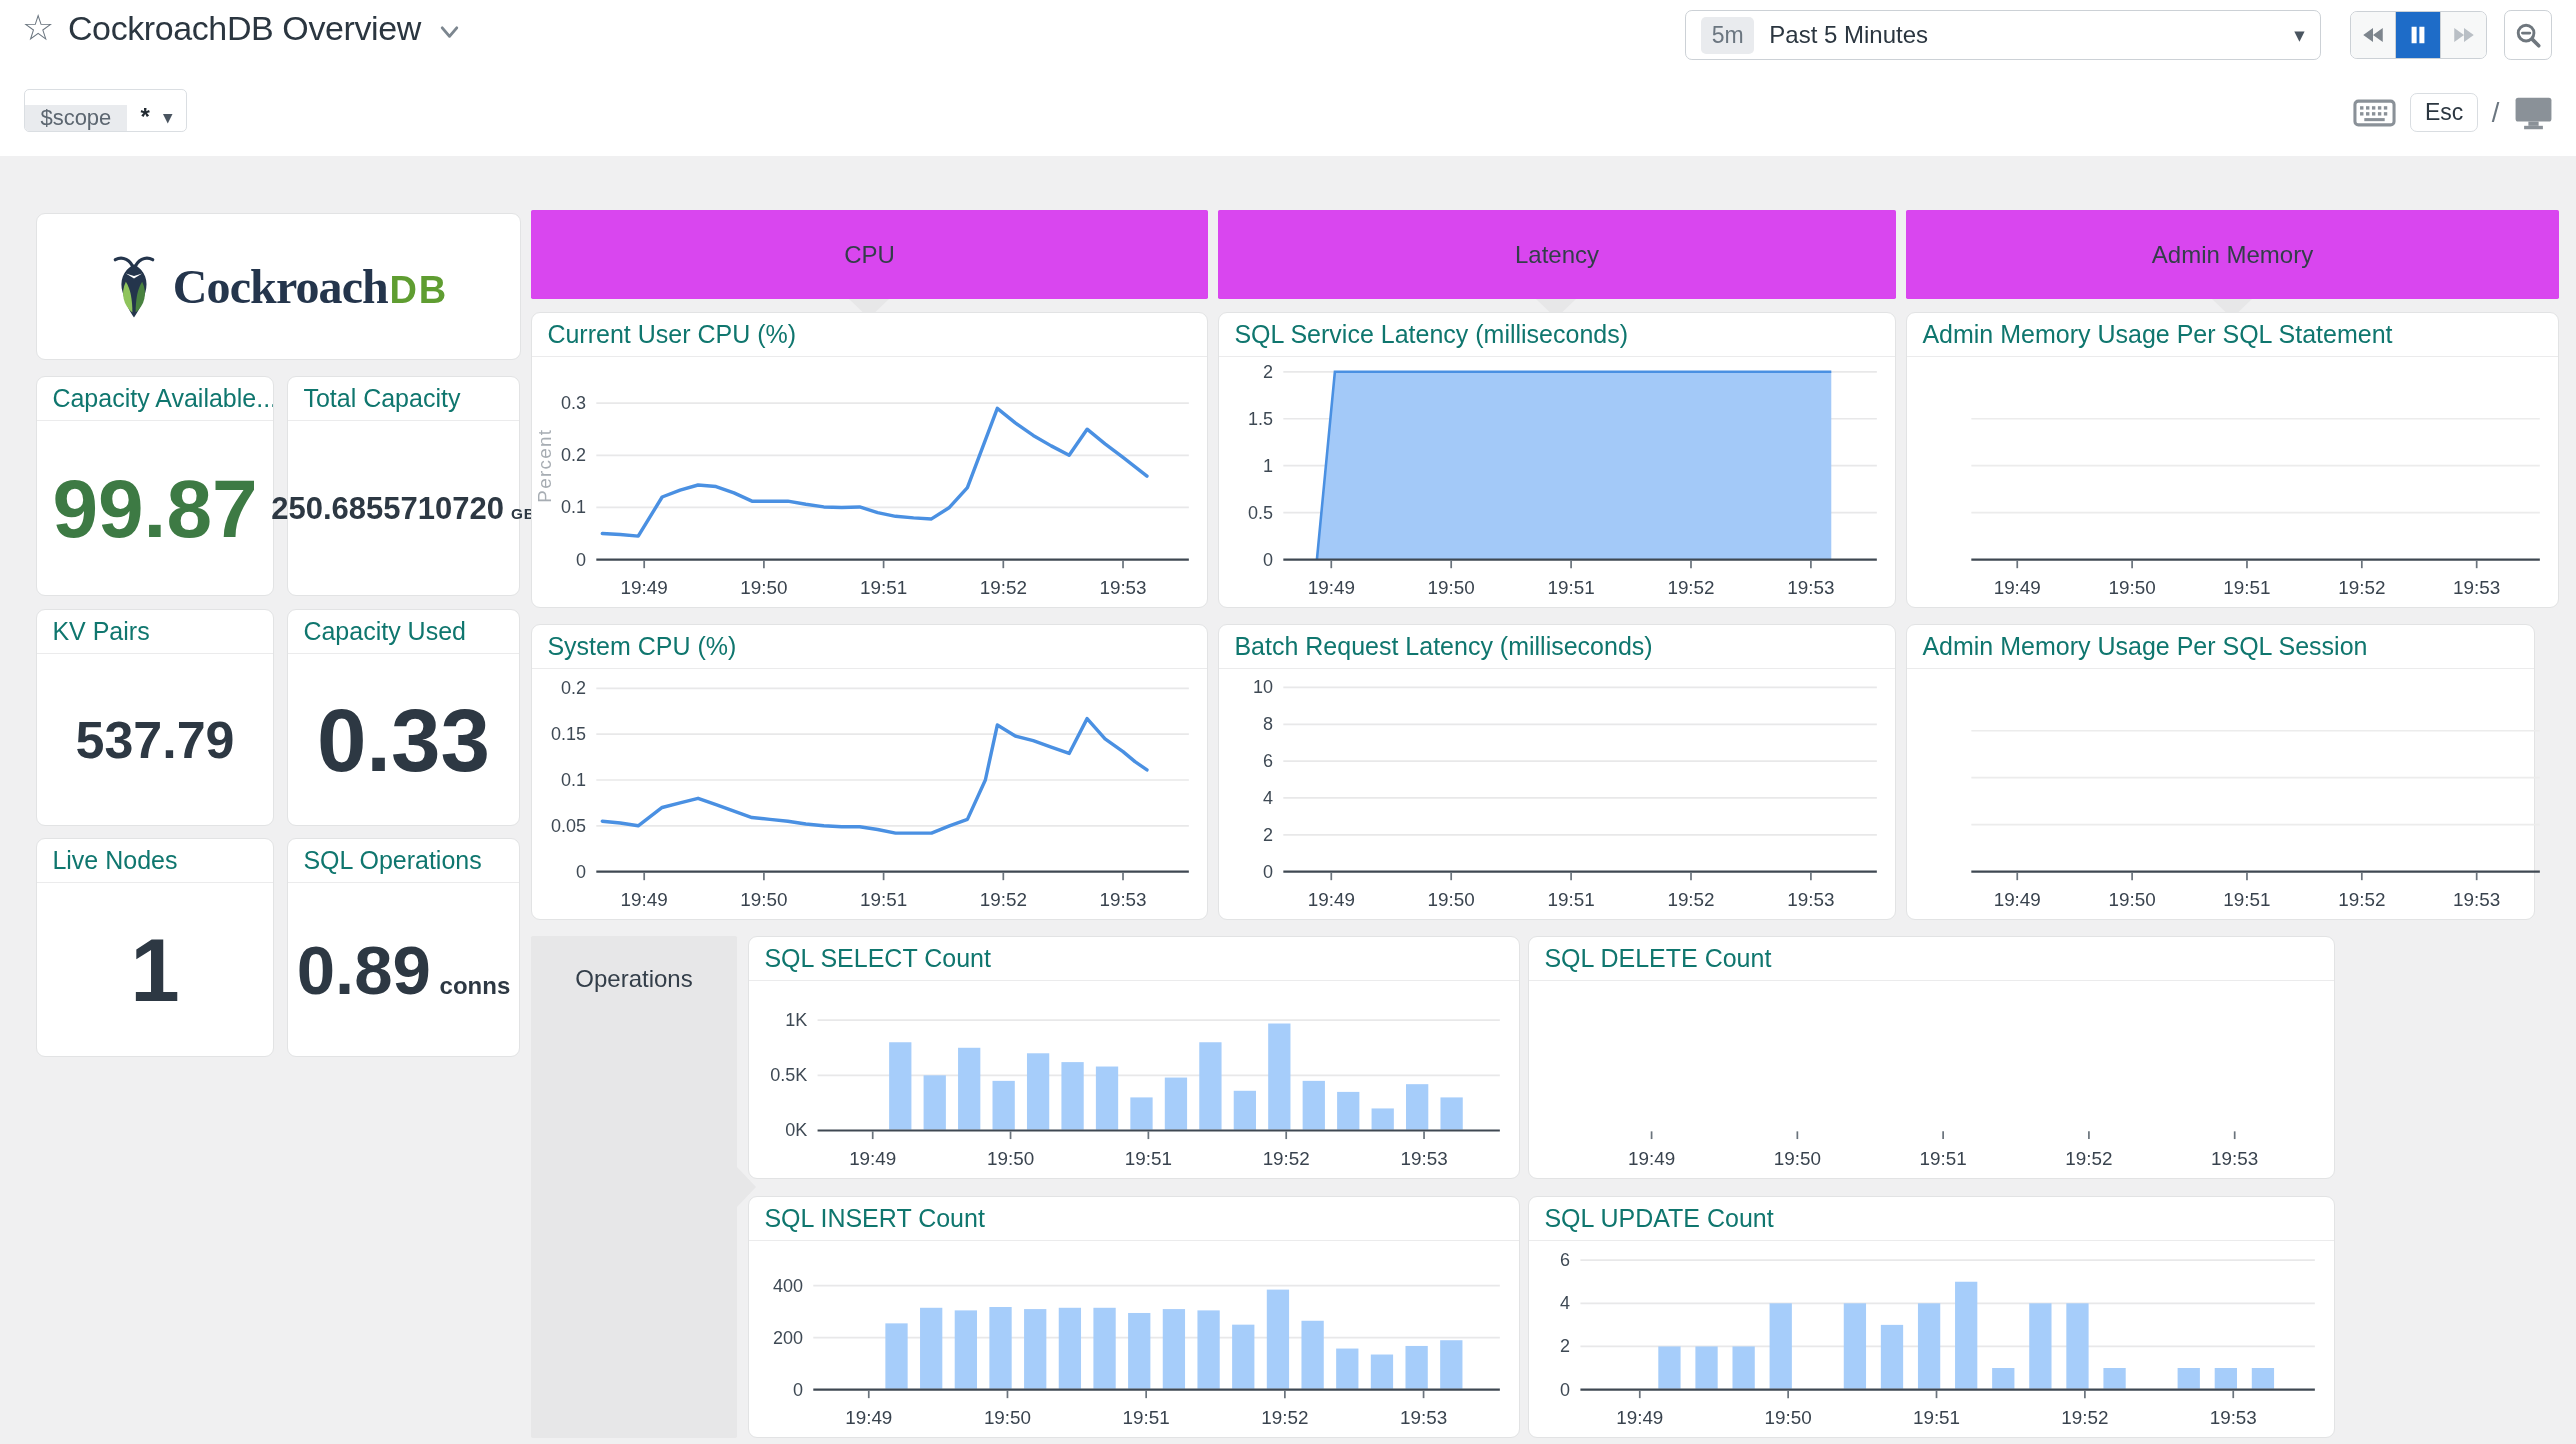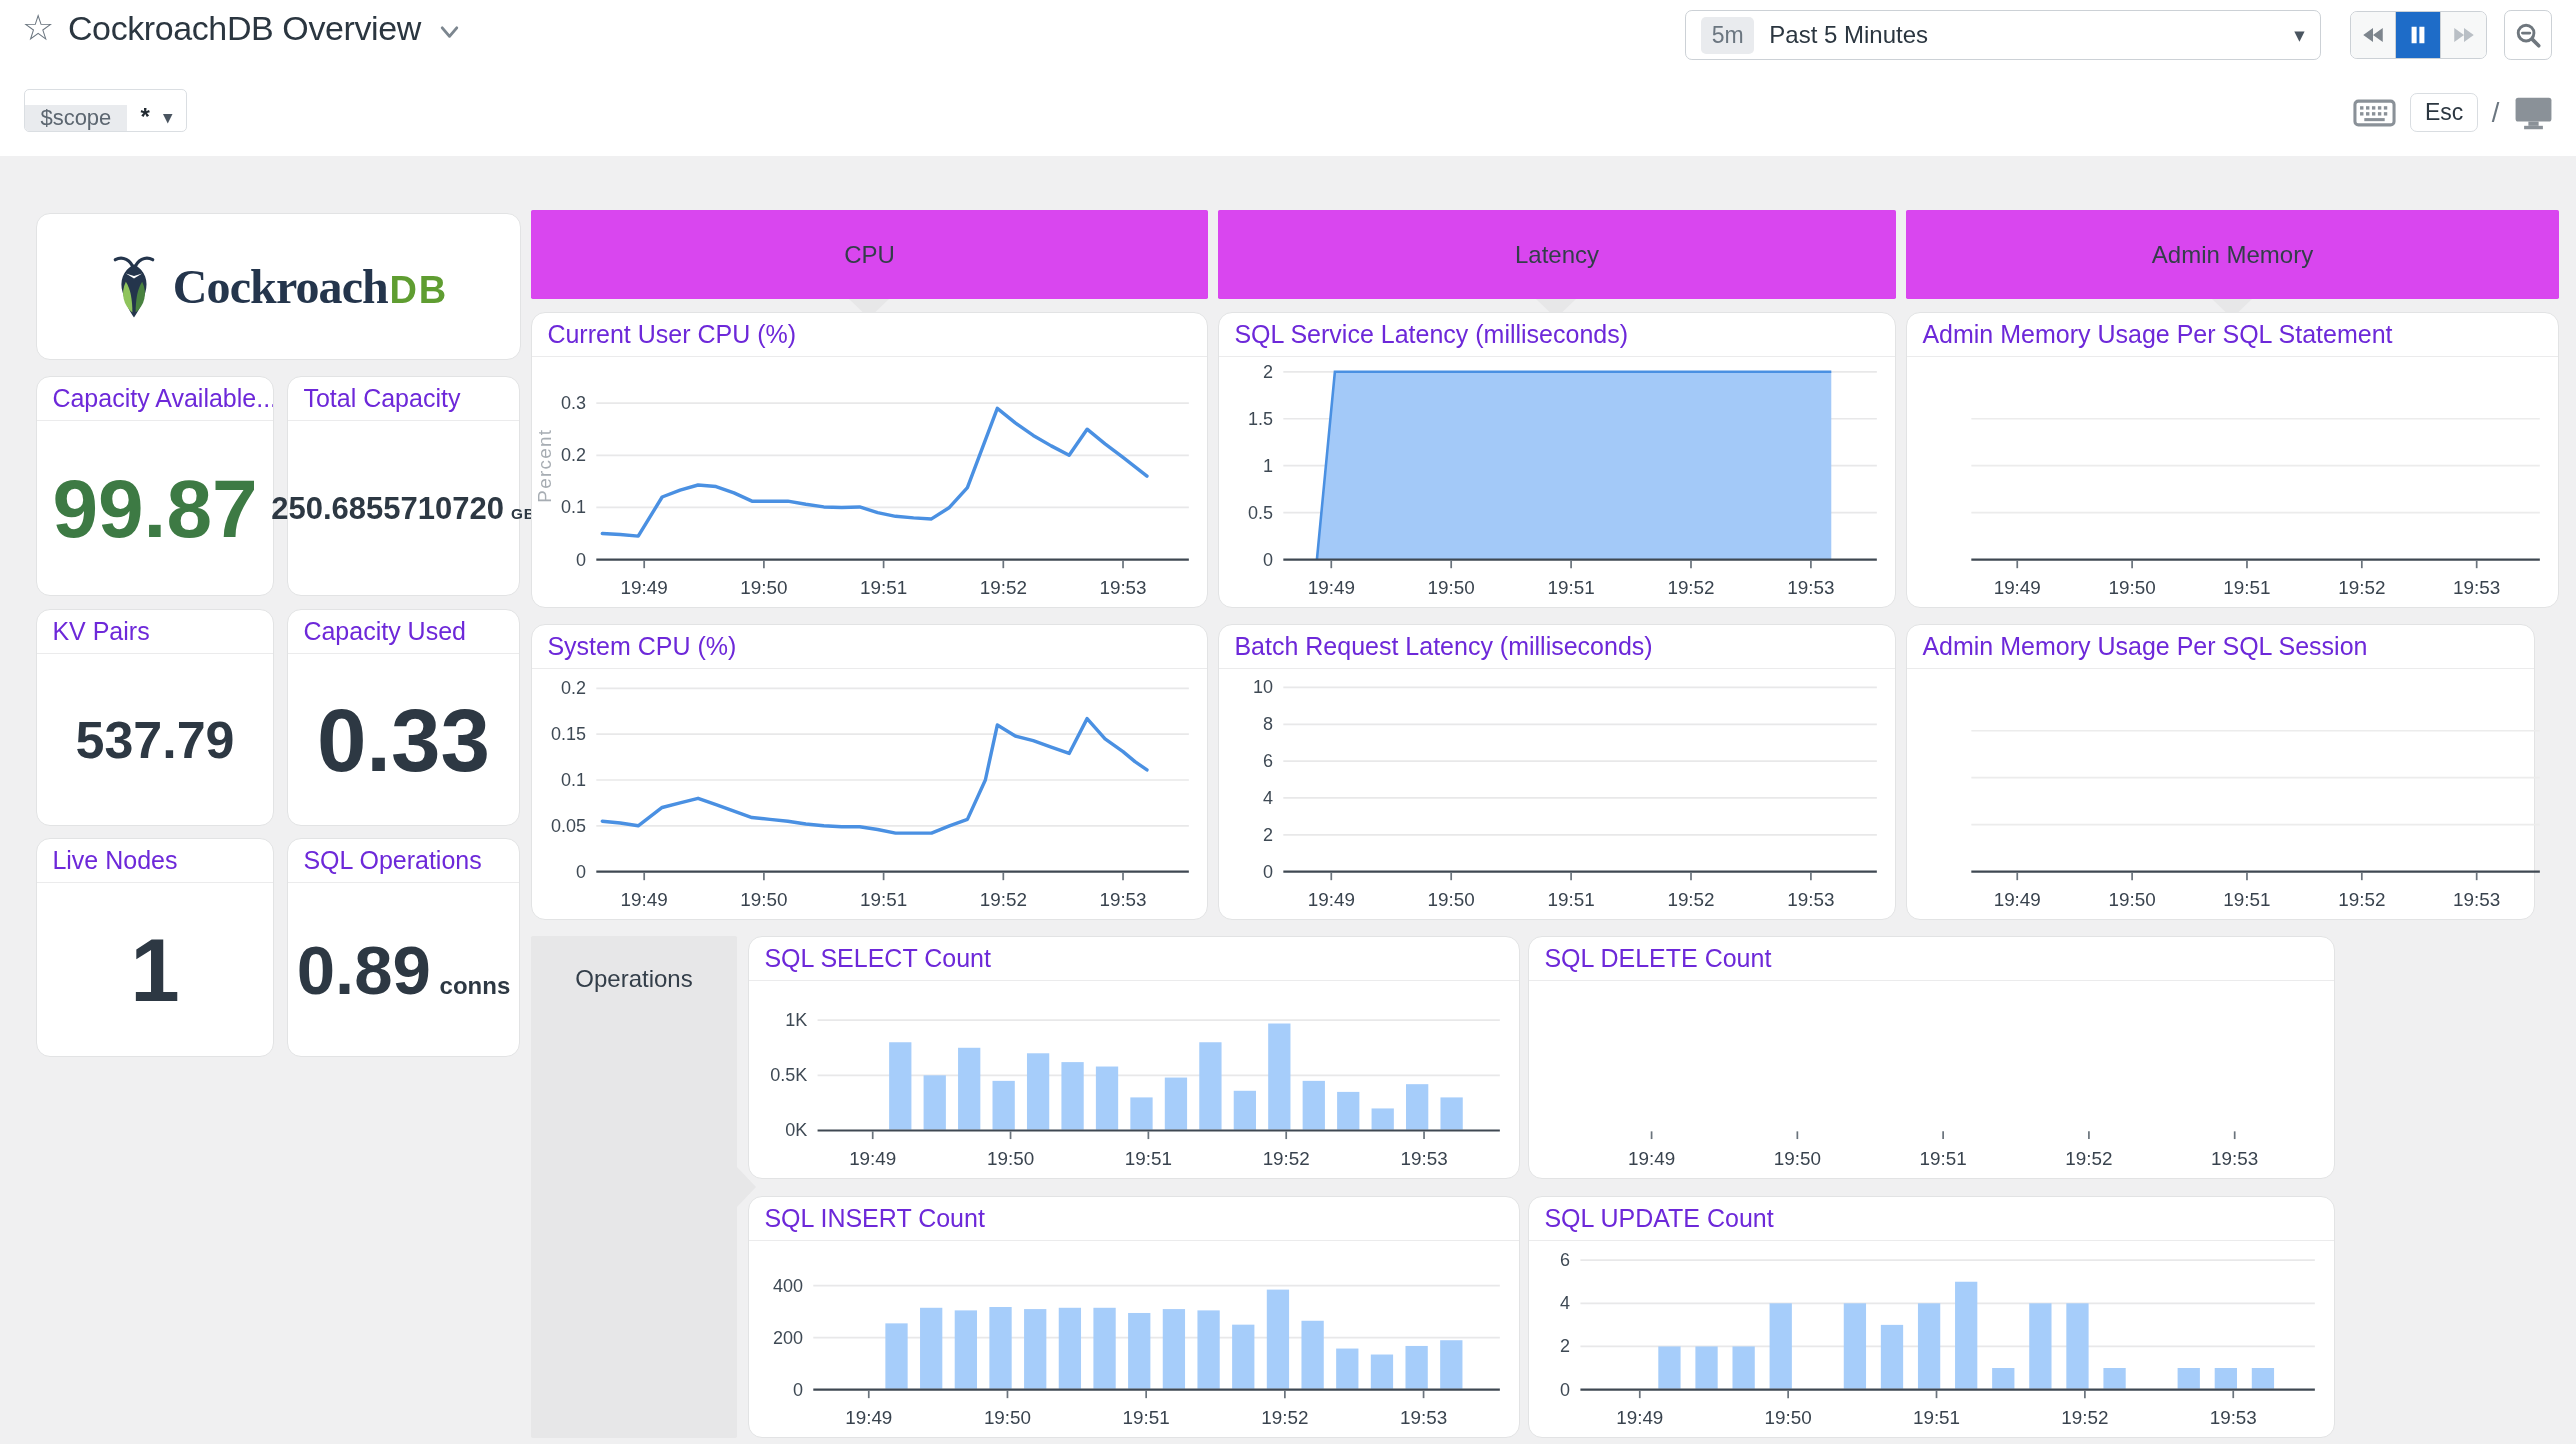--- a/index.html
+++ b/index.html
@@ -33,22 +33,22 @@
          border:1.7px solid #dadee2;border-radius:5.1px;overflow:hidden;background:#fff;cursor:pointer;z-index:5;}
   .scope-label{background:#e9ebee;color:#5c6670;font-size:22px;display:flex;align-items:center;padding:0 15.4px;}
   .scope-value{display:flex;align-items:center;gap:13.7px;padding:0 13.7px;font-size:24px;font-weight:700;color:#222a31;}
   .scope-value .caret{font-size:17px;}
   .row2-right{position:absolute;right:22px;top:93px;display:flex;align-items:center;gap:13.7px;z-index:5;}
   .esc-key{border:1.7px solid #d9dde1;border-radius:6.9px;background:#fff;color:#2b3640;font-size:23px;
            padding:5.1px 13.7px;}
   .slash{font-size:27.4px;color:#6b7680;}
 
   
-  .card{position:absolute;background:#fff;border:1.7px solid #e2e3e4;border-radius:14px;box-sizing:border-box;text-align:right;}
-  .card-title{height:43px;display:flex;align-items:center;padding:0 15.4px;font-size:25px;color:#6d28d9;
+  .card{position:absolute;background:#fff;border:1.7px solid #e2e3e4;border-radius:9px;box-sizing:border-box;text-align:right;}
+  .card-title{height:43px;display:flex;align-items:center;padding:0 15.4px;font-size:25px;color:#0f766e;
               border-bottom:1.7px solid #ebebec;white-space:nowrap;overflow:hidden;}
   .stat-body{position:absolute;left:0;right:0;top:45px;bottom:0;display:flex;align-items:center;justify-content:center;}
   .stat-line{white-space:nowrap;font-weight:700;color:#2d3843;}
   .v-green{color:#3d7a44;}
   .unit-sm{font-size:15.4px;font-weight:700;letter-spacing:0.9px;margin-left:6.9px;}
   .unit-md{font-size:24px;font-weight:700;margin-left:8.6px;}
   .chart-plot{position:absolute;left:0;right:0;top:45px;bottom:0;cursor:crosshair;}
 
   
   .group-header{position:absolute;background:#d946ef;border-radius:1.7px;display:flex;align-items:center;

